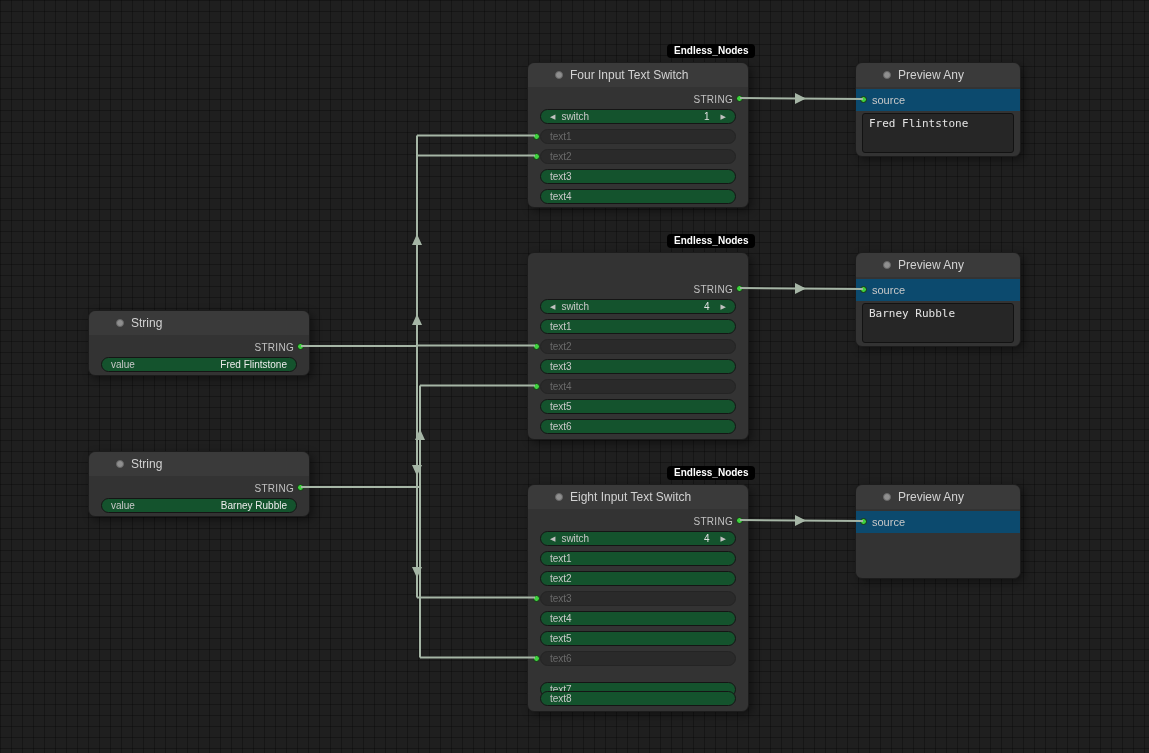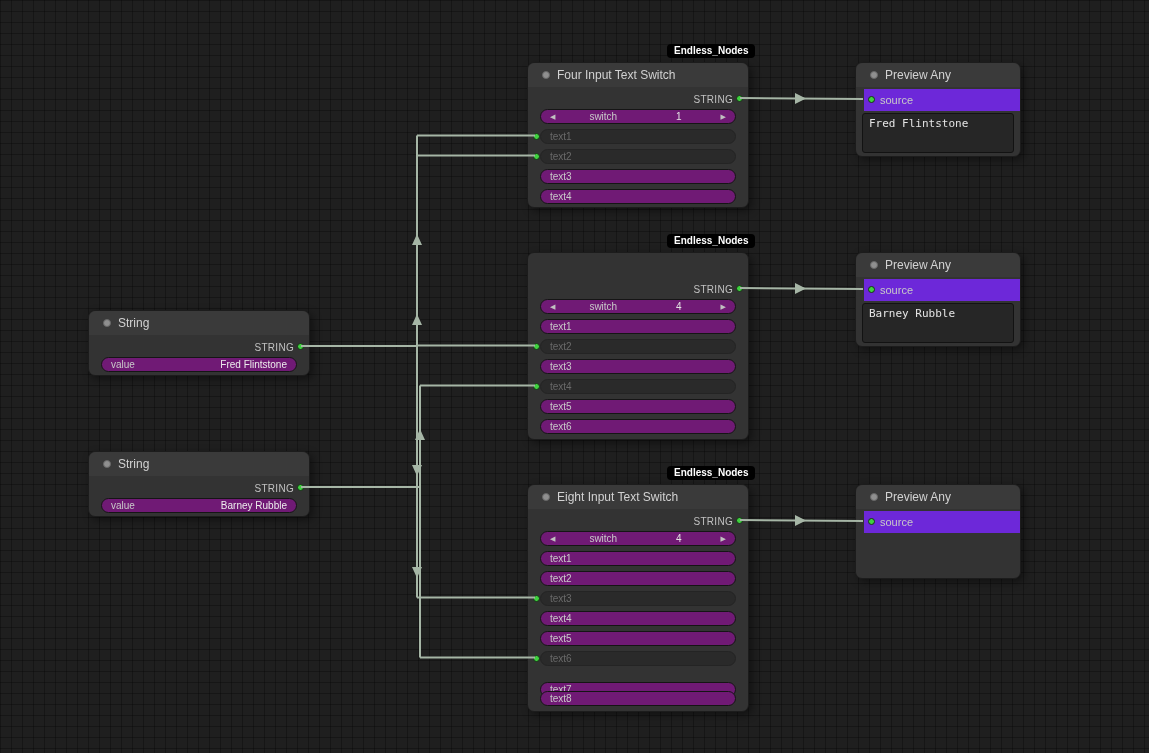--- a/index.html
+++ b/index.html
@@ -20,51 +20,51 @@
   
   .node {
     position:absolute; background:#333333;
     border:1px solid #1c1c1c; border-radius:7px;
     box-shadow:3px 3px 9px rgba(0,0,0,.45);
     z-index:2;
   }
   .ntitle {
     position:absolute; top:0; left:0; right:0; height:24px;
     background:#3a3a3a; border-radius:7px 7px 0 0;
-    display:flex; align-items:center; padding:0 14px; gap:7px;
+    display:flex; align-items:center; padding:0 27px; gap:7px;
   }
   .tdot { width:8px; height:8px; border-radius:50%; background:#8f8f8f; border:1px solid #676767; flex:none; }
   .ttext { font-size:12px; color:#d2d2d2; white-space:nowrap; }
   .outrow {
     position:absolute; left:0; right:0; height:16px;
     display:flex; align-items:center; justify-content:flex-end;
   }
   .outlabel { font-size:10px; color:#c2c2c2; letter-spacing:.3px; margin-right:15px; }
   .port {
     width:7px; height:7px; border-radius:50%;
     background:#3fd13f; border:1px solid #173017;
   }
   .outport { position:absolute; right:5px; top:4px; }
   .pill, .wrow {
     position:absolute; left:12px; right:12px; height:15px;
     border-radius:8px; display:flex; align-items:center;
     padding:0 9px; font-size:10px; white-space:nowrap;
   }
-  .pill, .wrow.pillrow { background:#701a75; border:1px solid #151515; color:#c9c9c9;gap:28px; }
+  .pill, .wrow.pillrow { background:#14532d; border:1px solid #151515; color:#c9c9c9; }
   .wrow.connected { background:#2a2a2a; border:1px solid #242424; color:#6a6a6a; }
   .wrow .inport { position:absolute; left:-8px; top:3px; }
   .switch-pill .arr { font-size:7px; color:#c0c0c0; line-height:1; }
   .switch-pill .plabel { margin-left:6px; }
   .switch-pill .pvalue { margin-left:auto; margin-right:11px; color:#e2e2e2; }
   .value-pill .plabel { color:#c9c9c9; }
   .value-pill .pvalue { margin-left:auto; color:#ececec; }
   
   .instrip {
-    position:absolute; top:26px; left:8px; right:0; height:22px;
-    background:#6d28d9; display:flex; align-items:center;
+    position:absolute; top:26px; left:0; right:0; height:22px;
+    background:#0c4a6e; display:flex; align-items:center;
   }
   .instrip .port { position:absolute; left:4px; top:7px; }
   .inlabel { font-size:11px; color:#c8c8c8; margin-left:16px; }
   .ptext {
     position:absolute; top:50px; left:6px; right:6px; height:40px;
     background:#262626; border:1px solid #121212; border-radius:3px;
     font-family:"DejaVu Sans Mono", monospace; font-size:11px;
     color:#e4e4e4; padding:3px 6px; white-space:pre-wrap; overflow:hidden;
   }
   .ptext.placeholder { color:#6f6f6f; }

